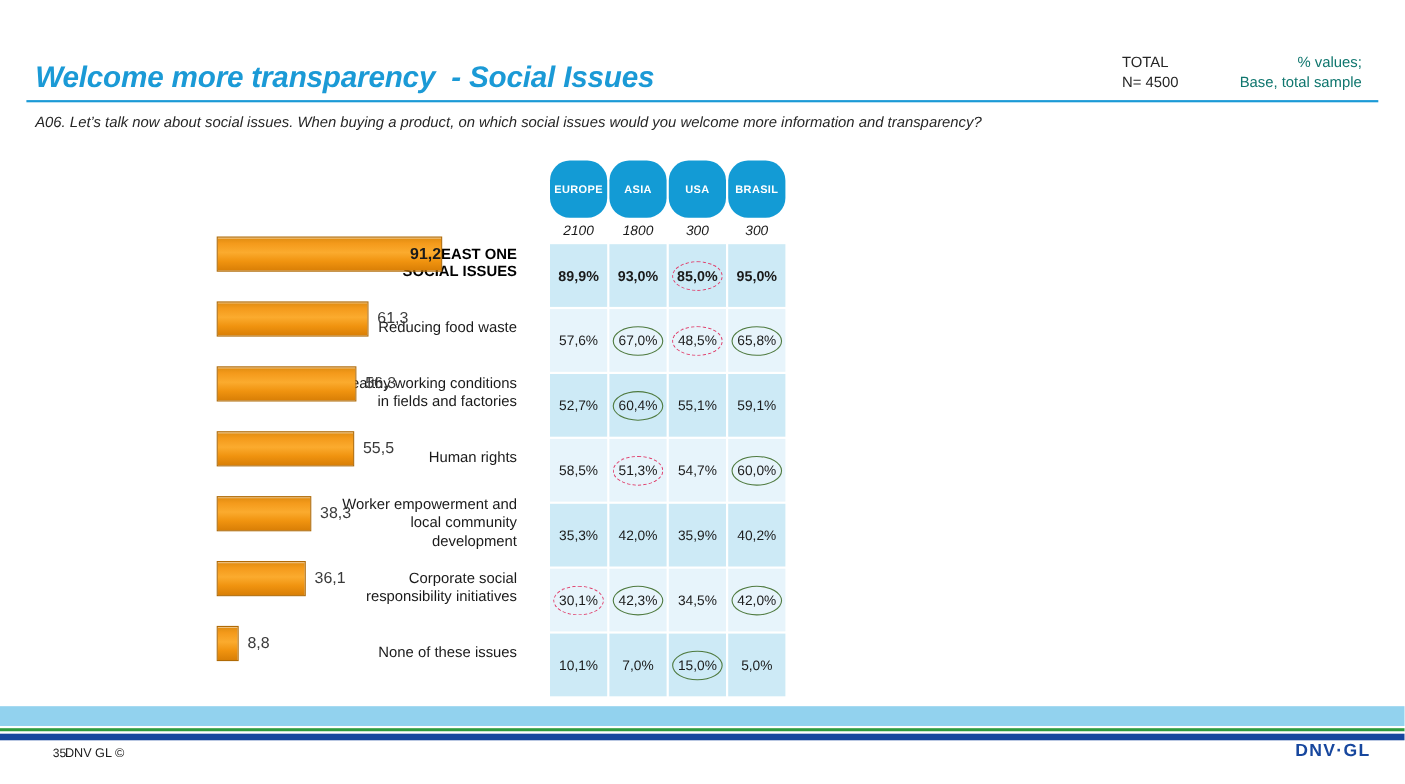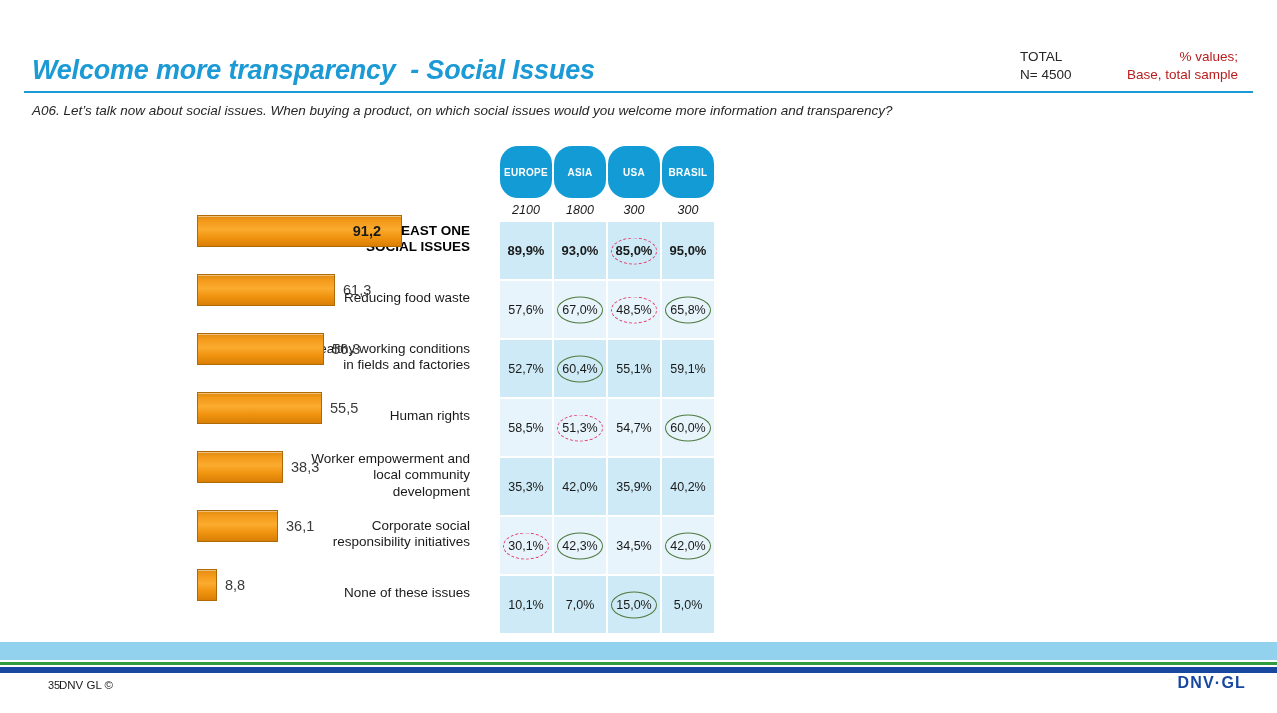--- a/index.html
+++ b/index.html
@@ -21,21 +21,21 @@
     position: absolute; left: 24px; top: 91px; width: 1229px; height: 2px;
     background: #1b9ad6;
   }
   .meta-total {
     position: absolute; left: 1020px; top: 48px;
     font-size: 13.5px; color: #262626; line-height: 18px;
   }
   .meta-right {
     position: absolute; left: 1108px; top: 48px; width: 130px;
     text-align: right;
-    font-size: 13.5px; color: #b91c1c; line-height: 18px;
+    font-size: 13.5px; color: #0f766e; line-height: 18px;
   }
   .question {
     position: absolute; left: 32px; top: 102px; width: 890px;
     font-size: 13.5px; font-style: italic; color: #262626; line-height: 18px;
   }
 
   
   .chart { position: absolute; left: 0; top: 215px; width: 470px; }
   .chart-row { position: relative; height: 59px; }
   .cat-label {
@@ -46,21 +46,21 @@
   .cat-label.net { font-weight: bold; color: #000; }
   .bar-wrap { position: absolute; left: 197px; top: 0; }
   .bar {
     position: relative; height: 32px;
     background: linear-gradient(to bottom,
         #e08c10 0%, #f49a1b 18%, #fbab2e 45%, #f0930f 72%, #d97f06 100%);
     border: 1px solid #b06a05;
     box-shadow: inset 0 1px 0 rgba(255,255,255,.45);
   }
   .bar-val-in {
-    position: absolute; right: 20px; top: 50%; transform: translateY(-50%);
+    position: absolute; right: 0; top: 50%; transform: translateY(-50%);
     font-size: 14.5px; font-weight: bold; color: #1a1a1a;
   }
   .bar-val-out {
     position: absolute; top: 50%; transform: translateY(-50%);
     font-size: 14.5px; color: #3a3a3a; white-space: nowrap;
   }
 
   
   .table { position: absolute; left: 500px; top: 146px; }
   .thead { display: flex; gap: 2px; }

